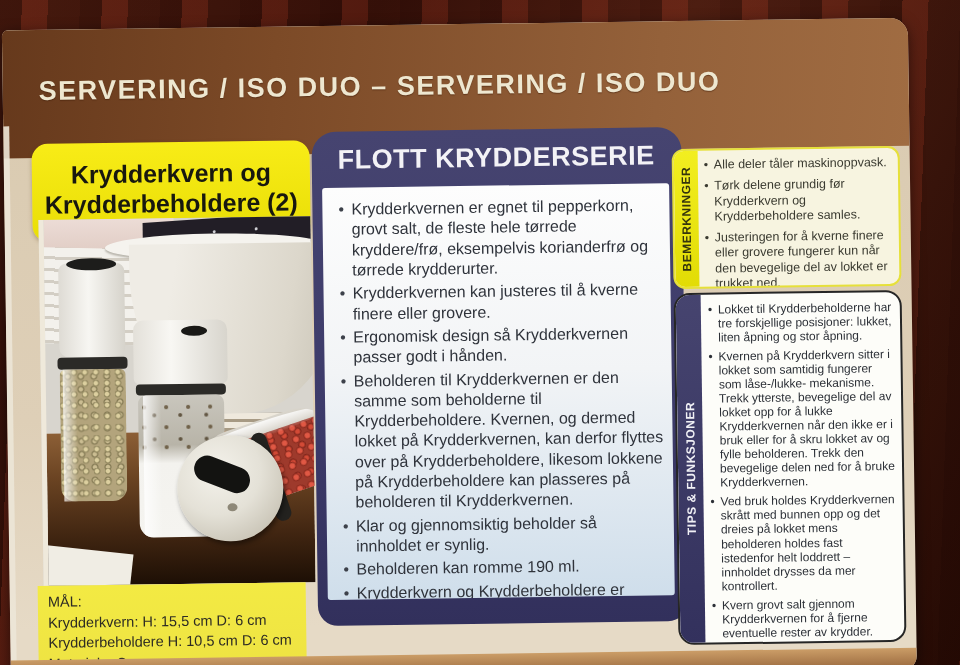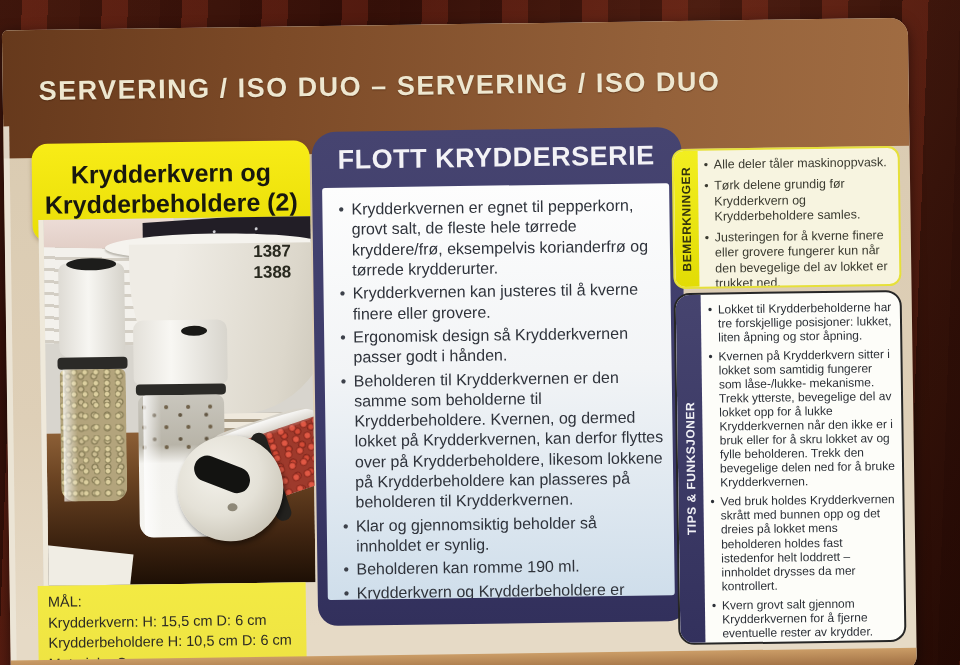--- a/index.html
+++ b/index.html
@@ -193,24 +193,20 @@
         <div class="red"></div>
       </div>
     <div class="jar3-ringside"></div>
     <div class="jar3-lid">
       <div class="jar3-slot"></div>
       <div class="jar3-dot"></div>
     </div>
     <div class="ph-paper"></div>
   </div>
 
-  <div class="prod-nums">
-    <div>1387</div>
-    <div>1388</div>
-  </div>
 
   <div class="dims-box">
     <div>MÅL:</div>
     <div>Krydderkvern: H: 15,5 cm D: 6 cm</div>
     <div>Krydderbeholdere H: 10,5 cm D: 6 cm</div>
     <div>Materiale: C</div>
   </div>
 
   <div class="main-panel">
     <div class="main-title">FLOTT KRYDDERSERIE</div>

